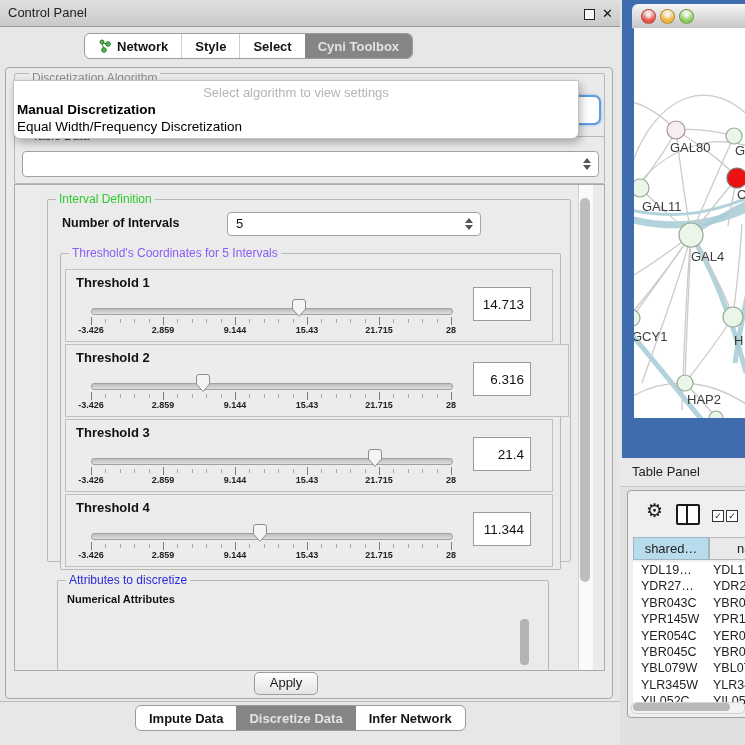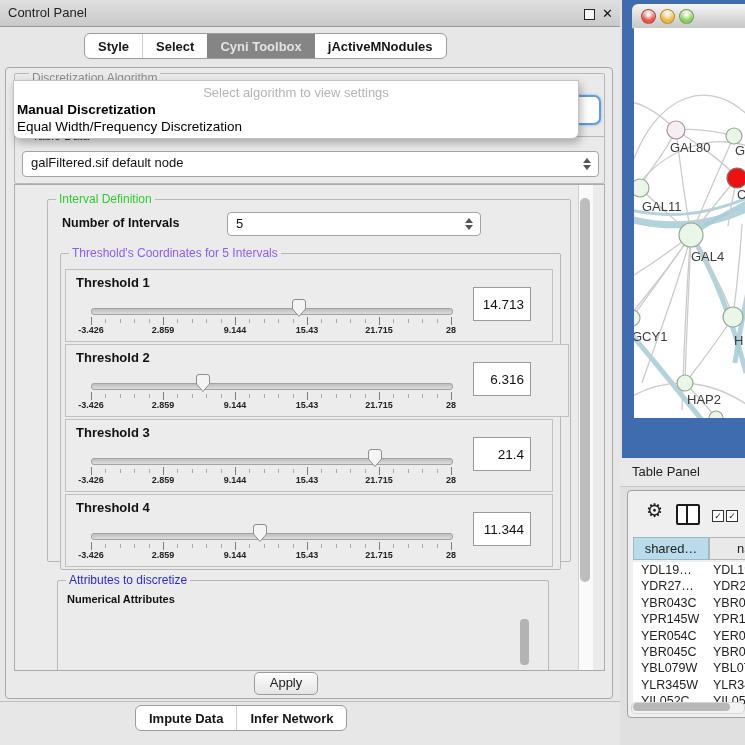--- a/index.html
+++ b/index.html
@@ -118,42 +118,48 @@
 
 <div id="left-panel" class="abs">
   <div id="titlebar" class="abs">
     <div id="title-text" class="abs">Control Panel</div>
     <div id="float-ico" class="abs"></div>
     <div id="close-ico" class="abs">✕</div>
   </div>
   <div id="tabrow" class="abs">
     <div id="top-tabbar" class="tabbar abs">
         <div class="tab">
+          <svg width="14" height="14">
+            <line x1="4" y1="4" x2="10" y2="5" stroke="#2a7a2a"></line>
+            <line x1="4" y1="4" x2="6" y2="11" stroke="#2a7a2a"></line>
+            <circle cx="4" cy="3" r="2" fill="#4db84d" stroke="#2a7a2a"></circle>
+            <circle cx="10" cy="5" r="2.3" fill="#4db84d" stroke="#2a7a2a"></circle>
+            <circle cx="6" cy="11" r="2.3" fill="#4db84d" stroke="#2a7a2a"></circle>
+          </svg>
+          <span>Network</span>
+        </div>
+        <div class="tab">
           <span>Style</span>
         </div>
         <div class="tab">
           <span>Select</span>
         </div>
         <div class="tab sel">
           <span>Cyni Toolbox</span>
         </div>
-        <div class="tab">
-          <span>jActiveMNodules</span>
-        </div>
       </div>
   </div>
 
   <div id="outer-panel" class="abs">
     <div id="algo-group" class="group">
       <div id="algo-label" class="glabel">Discretization Algorithm</div>
     </div>
     <div id="tabledata-group" class="group">
       <div id="tabledata-label" class="glabel">Table Data</div>
       <div id="tabledata-combo" class="combo">
-        <span>galFiltered.sif default node</span>
         <span class="stepper">
             <span class="tri-up"></span>
             <span class="tri-dn"></span>
           </span>
       </div>
     </div>
 
     <div id="scrollpanel" class="abs">
       <div id="interval-group" class="group">
         <div id="interval-label" class="group-label">Interval Definition</div>
@@ -350,20 +356,23 @@
     <div id="algo-prompt" class="abs">Select algorithm to view settings</div>
     <div class="algo-opt abs" style="top:21px;font-weight:bold;">Manual Discretization</div>
     <div class="algo-opt abs" style="top:38px;">Equal Width/Frequency Discretization</div>
   </div>
 
   <div id="footer-line" class="abs"></div>
   <div id="bottom-tabbar" class="tabbar abs">
       <div class="tab">
         <span>Impute Data</span>
       </div>
+      <div class="tab sel">
+        <span>Discretize Data</span>
+      </div>
       <div class="tab">
         <span>Infer Network</span>
       </div>
     </div>
 </div>
 
 <div id="net-window" class="abs">
   <div id="net-titlebar" class="abs">
     <span class="light" id="light-close" style="left: 9px; background: radial-gradient(circle at 50% 35%, rgba(255, 255, 255, 0.69) 0px, rgba(255, 255, 255, 0.69) 12%, rgb(232, 86, 74) 55%);"></span>
     <span class="light" id="light-min" style="left: 28px; background: radial-gradient(circle at 50% 35%, rgba(255, 255, 255, 0.69) 0px, rgba(255, 255, 255, 0.69) 12%, rgb(240, 183, 62) 55%);"></span>

